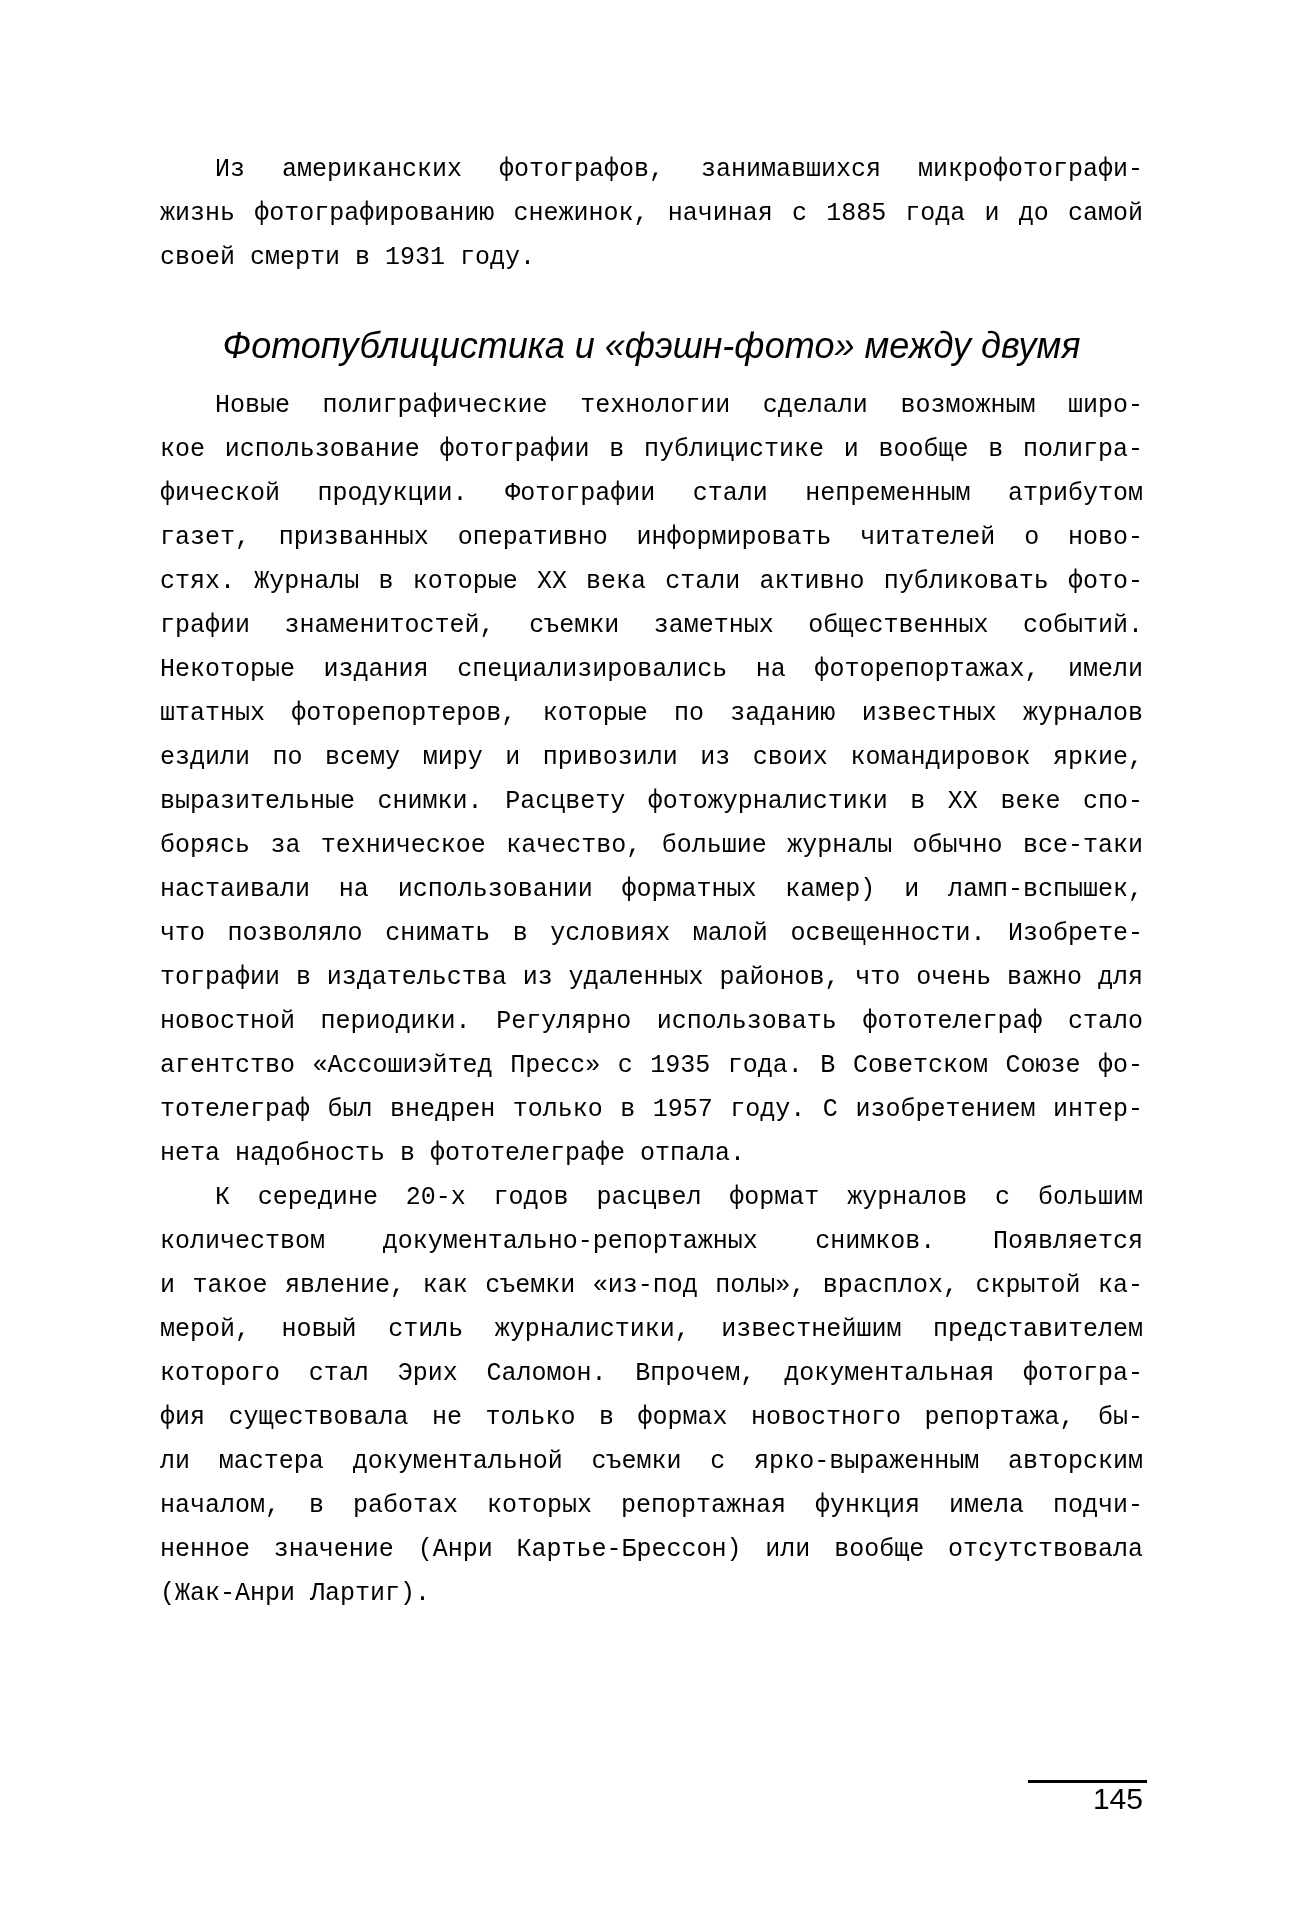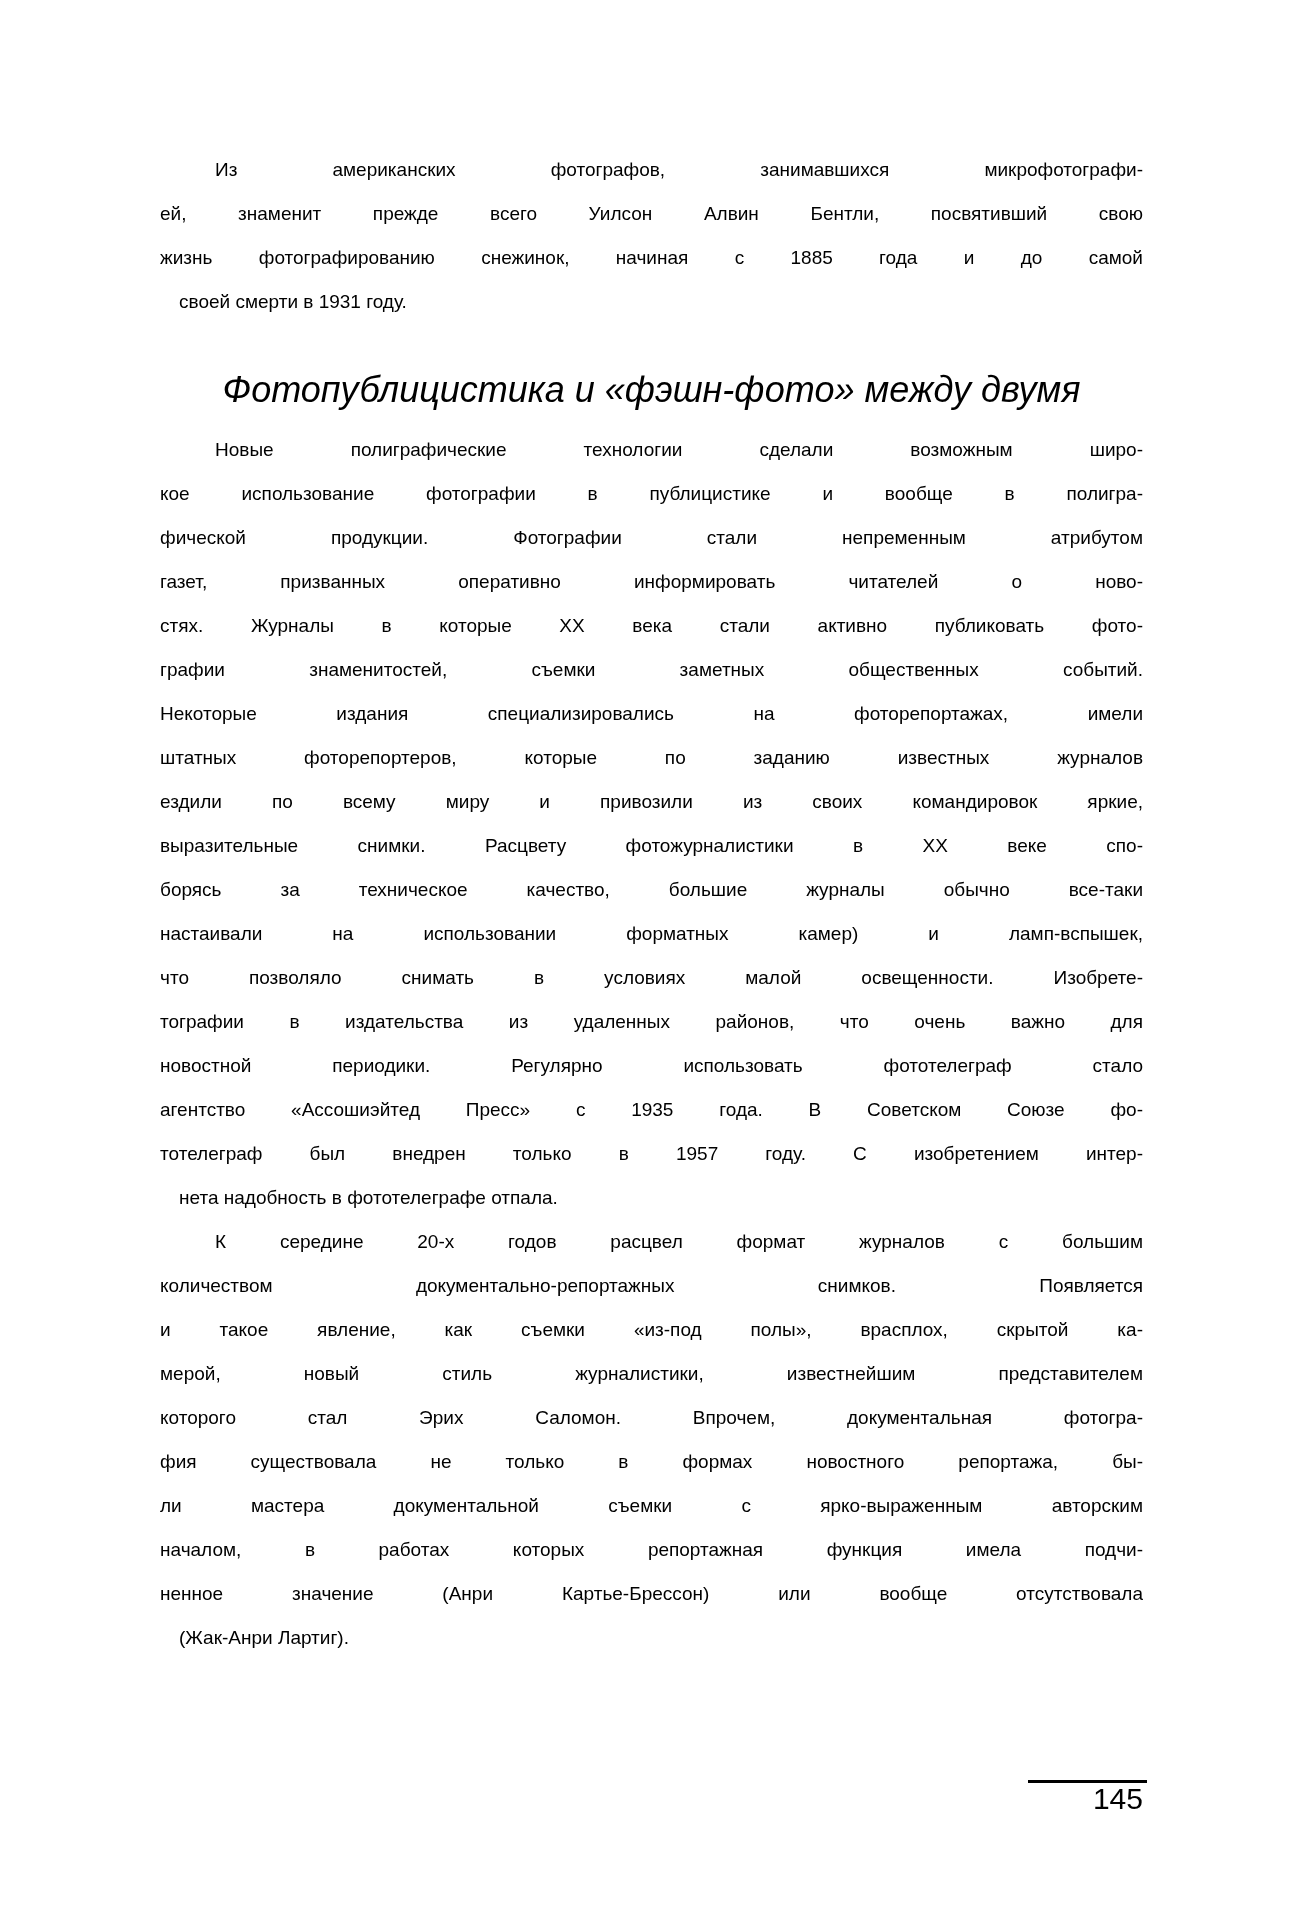--- a/index.html
+++ b/index.html
@@ -12,30 +12,31 @@
     font-family: "Liberation Sans", sans-serif;
     overflow: hidden;
   }
   .content {
     position: absolute;
     left: 160px;
     top: 148px;
     width: 983px;
   }
   .tline {
-    font-size: 19px;
+    font-size: 25px;
     line-height: 44px;
     height: 44px;
     overflow: hidden;
     text-align: justify;
     text-align-last: justify;
     white-space: normal;
+    font-family: Liberation Mono, monospace;
   }
   .tline.first { text-indent: 55px; }
-  .tline.last  { text-align: left; text-align-last: left; margin-left: 19px; }
+  .tline.last  { text-align: left; text-align-last: left; }
   .section-heading {
     font-size: 36px;
     line-height: 44px;
     height: 44px;
     margin-top: 44px;
     margin-bottom: 16px;
     font-style: italic;
     text-align: center;
     text-align-last: center;
     overflow: hidden;
@@ -57,21 +58,20 @@
     text-align: right;
   }
 </style>
 </head>
 <body>
 
 <div class="content">
 
   <div>
     <div class="tline first">Из американских фотографов, занимавшихся микрофотографи-</div>
-    <div class="tline">ей, знаменит прежде всего Уилсон Алвин Бентли, посвятивший свою</div>
     <div class="tline">жизнь фотографированию снежинок, начиная с 1885 года и до самой</div>
     <div class="tline last">своей смерти в 1931 году.</div>
   </div>
 
   <div class="section-heading">Фотопублицистика и «фэшн-фото» между двумя мировыми войнами</div>
 
   <div>
     <div class="tline first">Новые полиграфические технологии сделали возможным широ-</div>
     <div class="tline">кое использование фотографии в публицистике и вообще в полигра-</div>
     <div class="tline">фической продукции. Фотографии стали непременным атрибутом</div>

